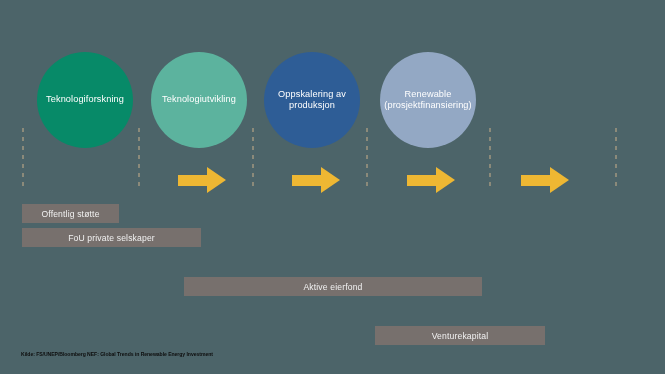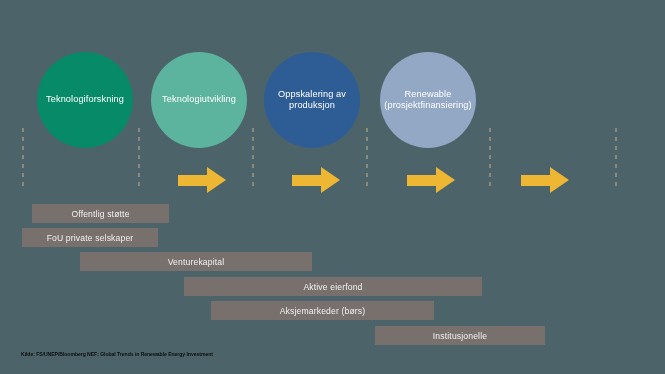--- a/index.html
+++ b/index.html
@@ -128,34 +128,28 @@
   </div>
   <div class="arrow" style="left:407px">
     <span class="shaft"></span>
     <span class="head"></span>
   </div>
   <div class="arrow" style="left:521px">
     <span class="shaft"></span>
     <span class="head"></span>
   </div>
 
-  <div class="bar" style="left:32px;width:137px;top:204px">
+  <div class="bar" style="left:22px;width:97px;top:204px">
     <span>Offentlig støtte</span>
   </div>
-  <div class="bar" style="left:22px;width:136px;top:228px">
+  <div class="bar" style="left:22px;width:179px;top:228px">
     <span>FoU private selskaper</span>
-  </div>
-  <div class="bar" style="left:80px;width:232px;top:252px">
-    <span>Venturekapital</span>
   </div>
   <div class="bar" style="left:184px;width:298px;top:277px">
     <span>Aktive eierfond</span>
   </div>
-  <div class="bar" style="left:211px;width:223px;top:301px">
-    <span>Aksjemarkeder (børs)</span>
-  </div>
   <div class="bar" style="left:375px;width:170px;top:326px">
-    <span>Institusjonelle</span>
+    <span>Venturekapital</span>
   </div>
 
   <div id="source">Kilde: FS/UNEP/Bloomberg NEF: Global Trends in Renewable Energy Investment</div>
 
 </div>
 
 </body></html>

